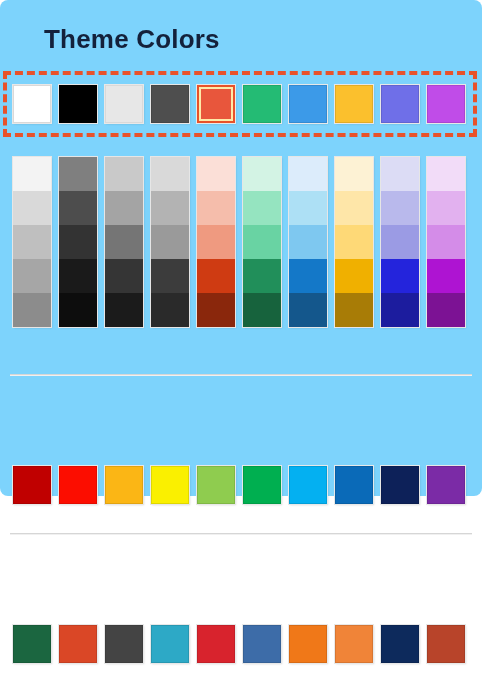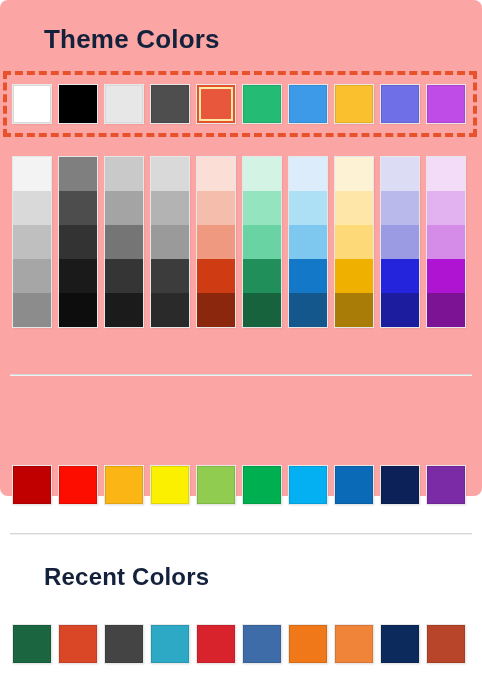--- a/index.html
+++ b/index.html
@@ -13,21 +13,21 @@
     font-family: "Liberation Sans", sans-serif;
     overflow: hidden;
     position: relative;
   }
 
   .panel {
     position: absolute;
     left: 0; top: 0;
     width: 482px;
     height: 496px;
-    background: #fca5a5;
+    background: #7dd3fc;
     box-sizing: border-box;
     border-radius: 8px;
   }
 
   
   .section-title {
     font-family: "Liberation Sans", sans-serif;
     font-weight: bold;
     color: #14213b;
     letter-spacing: 0.2px;
@@ -230,21 +230,20 @@
       <div class="swatch" title="#8fcc4f" style="background: rgb(143, 204, 79);"></div>
       <div class="swatch" title="#00af50" style="background: rgb(0, 175, 80);"></div>
       <div class="swatch" title="#04b0f1" style="background: rgb(4, 176, 241);"></div>
       <div class="swatch" title="#0a6ab8" style="background: rgb(10, 106, 184);"></div>
       <div class="swatch" title="#0d2159" style="background: rgb(13, 33, 89);"></div>
       <div class="swatch" title="#7b2ba6" style="background: rgb(123, 43, 166);"></div>
     </div>
 
   <div class="separator" id="separator-2"></div>
 
-  <div class="section-title" id="recent-title">Recent Colors</div>
 
   <div class="swatch-row" id="recent-row">
       <div class="swatch" title="#1b6640" style="background: rgb(27, 102, 64);"></div>
       <div class="swatch" title="#da4726" style="background: rgb(218, 71, 38);"></div>
       <div class="swatch" title="#444444" style="background: rgb(68, 68, 68);"></div>
       <div class="swatch" title="#2da9c6" style="background: rgb(45, 169, 198);"></div>
       <div class="swatch" title="#d8232d" style="background: rgb(216, 35, 45);"></div>
       <div class="swatch" title="#3d6ca8" style="background: rgb(61, 108, 168);"></div>
       <div class="swatch" title="#f07818" style="background: rgb(240, 120, 24);"></div>
       <div class="swatch" title="#f08438" style="background: rgb(240, 132, 56);"></div>

